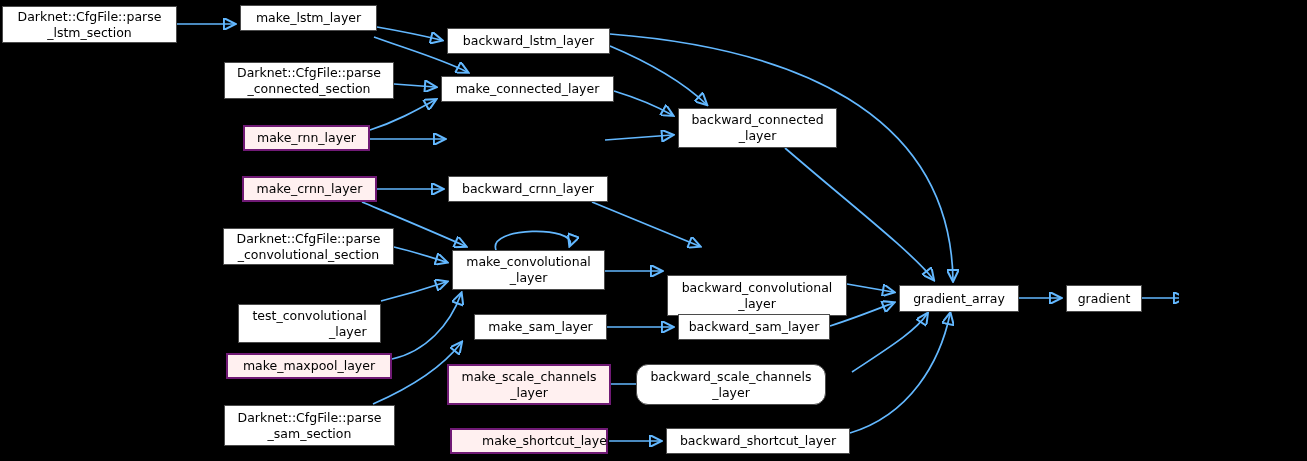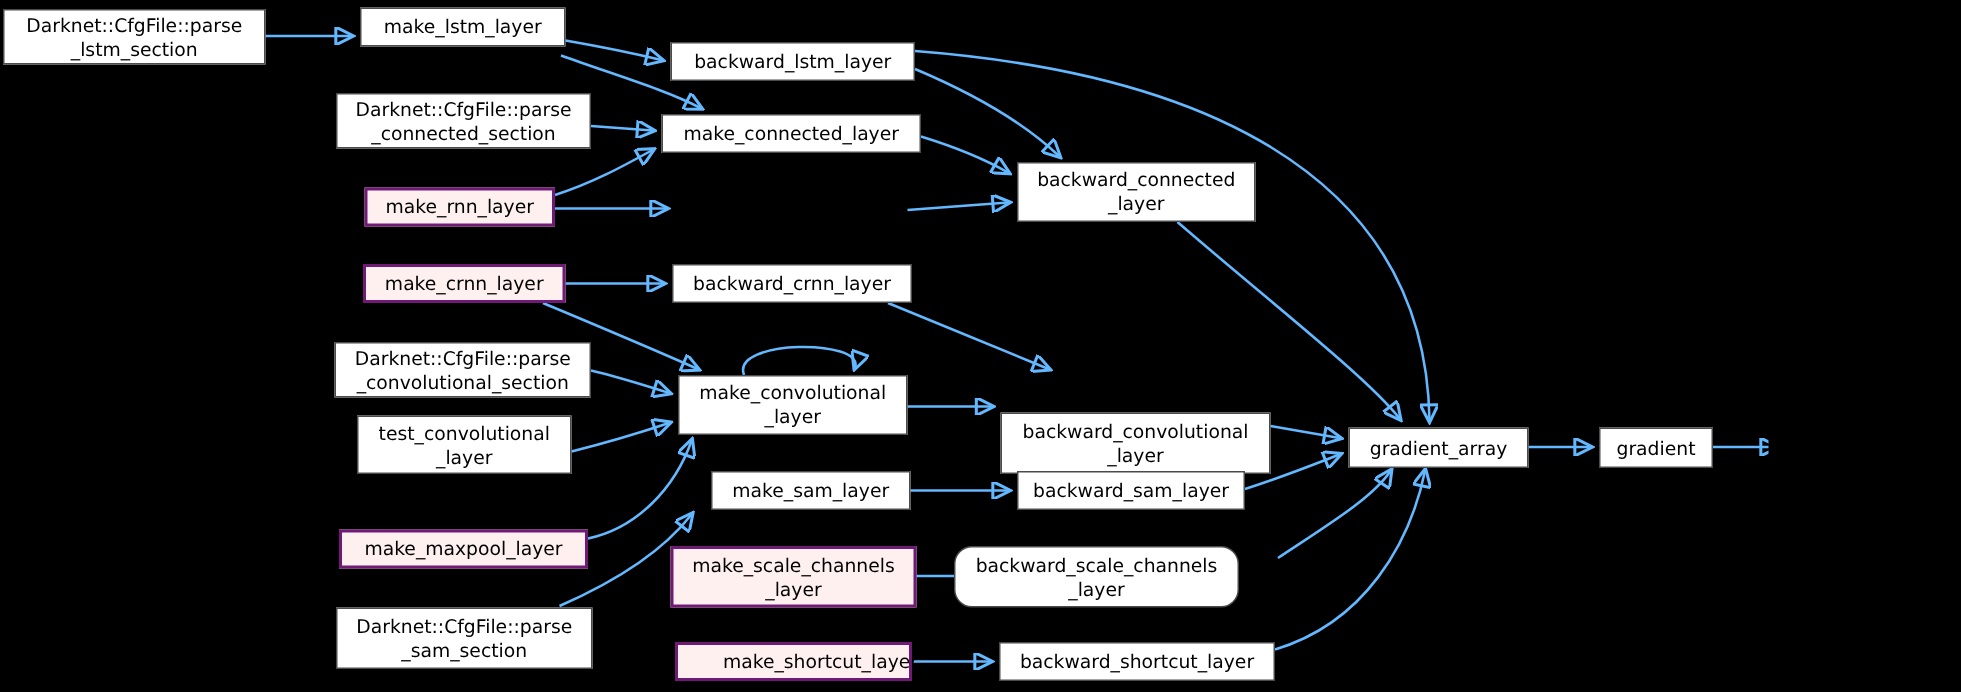--- a/index.html
+++ b/index.html
@@ -71,21 +71,21 @@
     <div class="node" style="left: 224px; top: 62px; width: 170px; height: 37px;">Darknet::CfgFile::parse
 _connected_section</div>
     <div class="node" style="left: 441px; top: 76px; width: 173px; height: 26px;">make_connected_layer</div>
     <div class="node red" style="left: 243px; top: 125px; width: 127px; height: 26px;">make_rnn_layer</div>
     <div class="node red" style="left: 242px; top: 176px; width: 135px; height: 26px;">make_crnn_layer</div>
     <div class="node" style="left: 448px; top: 176px; width: 160px; height: 26px;">backward_crnn_layer</div>
     <div class="node" style="left: 678px; top: 108px; width: 159px; height: 40px;">backward_connected
 _layer</div>
     <div class="node" style="left: 223px; top: 228px; width: 171px; height: 37px;">Darknet::CfgFile::parse
 _convolutional_section</div>
-    <div class="node" style="left: 238px; top: 277px; width: 143px; height: 39px;">test_convolutional
+    <div class="node" style="left: 238px; top: 304px; width: 143px; height: 39px; text-align: right;">test_convolutional
 _layer</div>
     <div class="node" style="left: 452px; top: 250px; width: 153px; height: 40px;">make_convolutional
 _layer</div>
     <div class="node" style="left: 667px; top: 251px; width: 180px; height: 41px; margin-top: 24px;">backward_convolutional
 _layer</div>
     <div class="node" style="left: 474px; top: 314px; width: 133px; height: 26px;">make_sam_layer</div>
     <div class="node" style="left: 678px; top: 314px; width: 152px; height: 26px;">backward_sam_layer</div>
     <div class="node red" style="left: 226px; top: 353px; width: 166px; height: 26px;">make_maxpool_layer</div>
     <div class="node" style="left: 224px; top: 405px; width: 171px; height: 41px;">Darknet::CfgFile::parse
 _sam_section</div>

